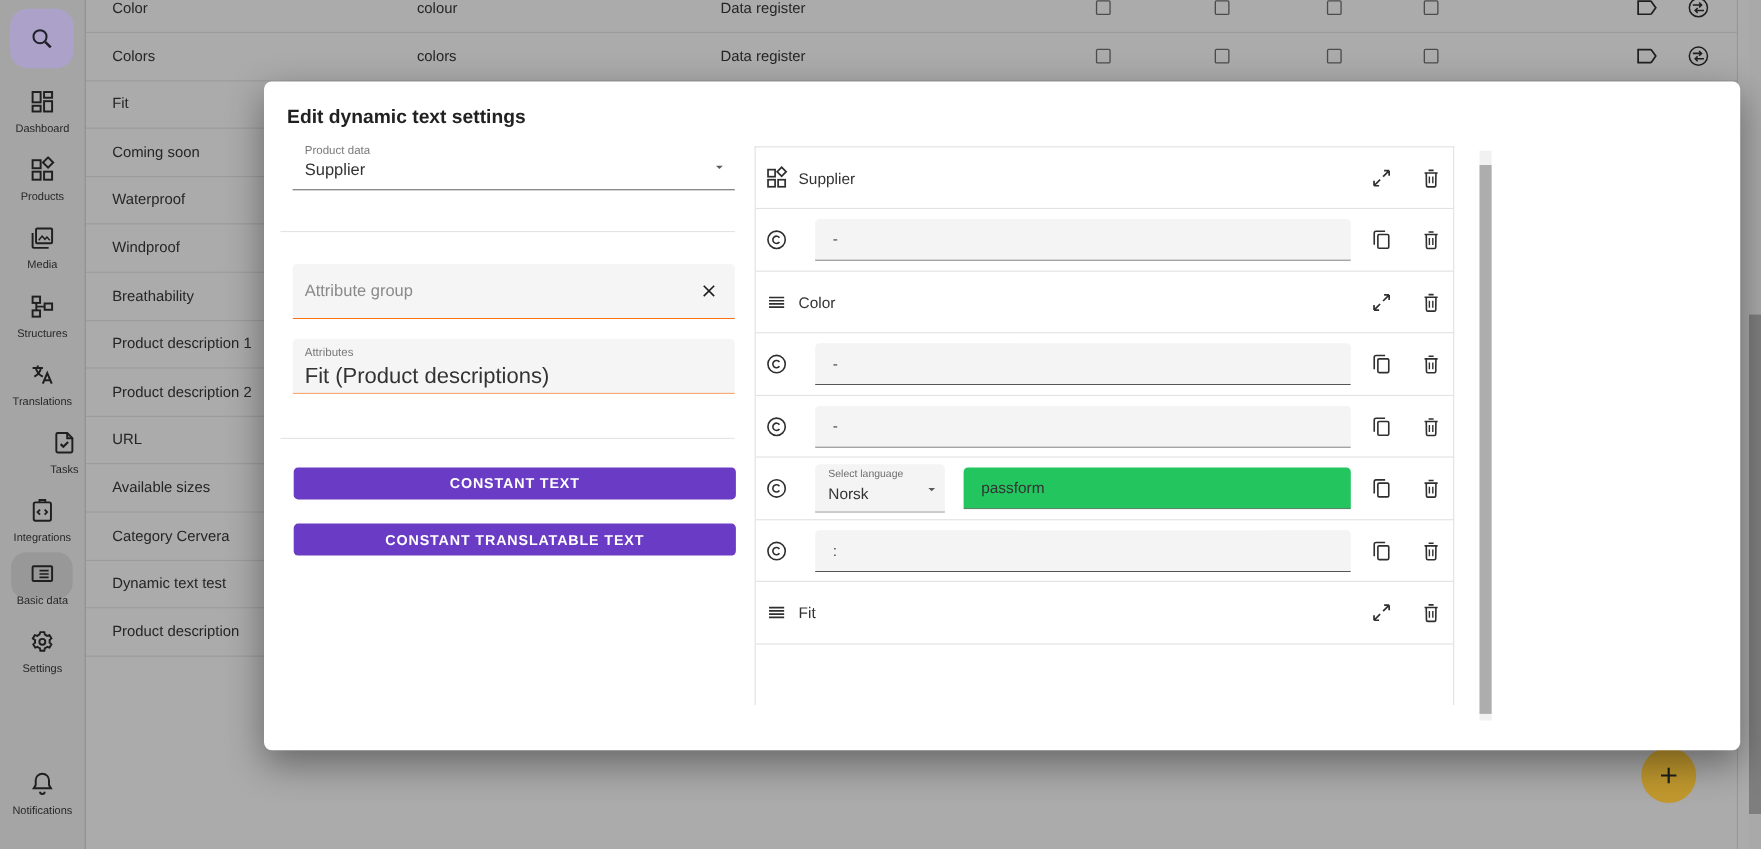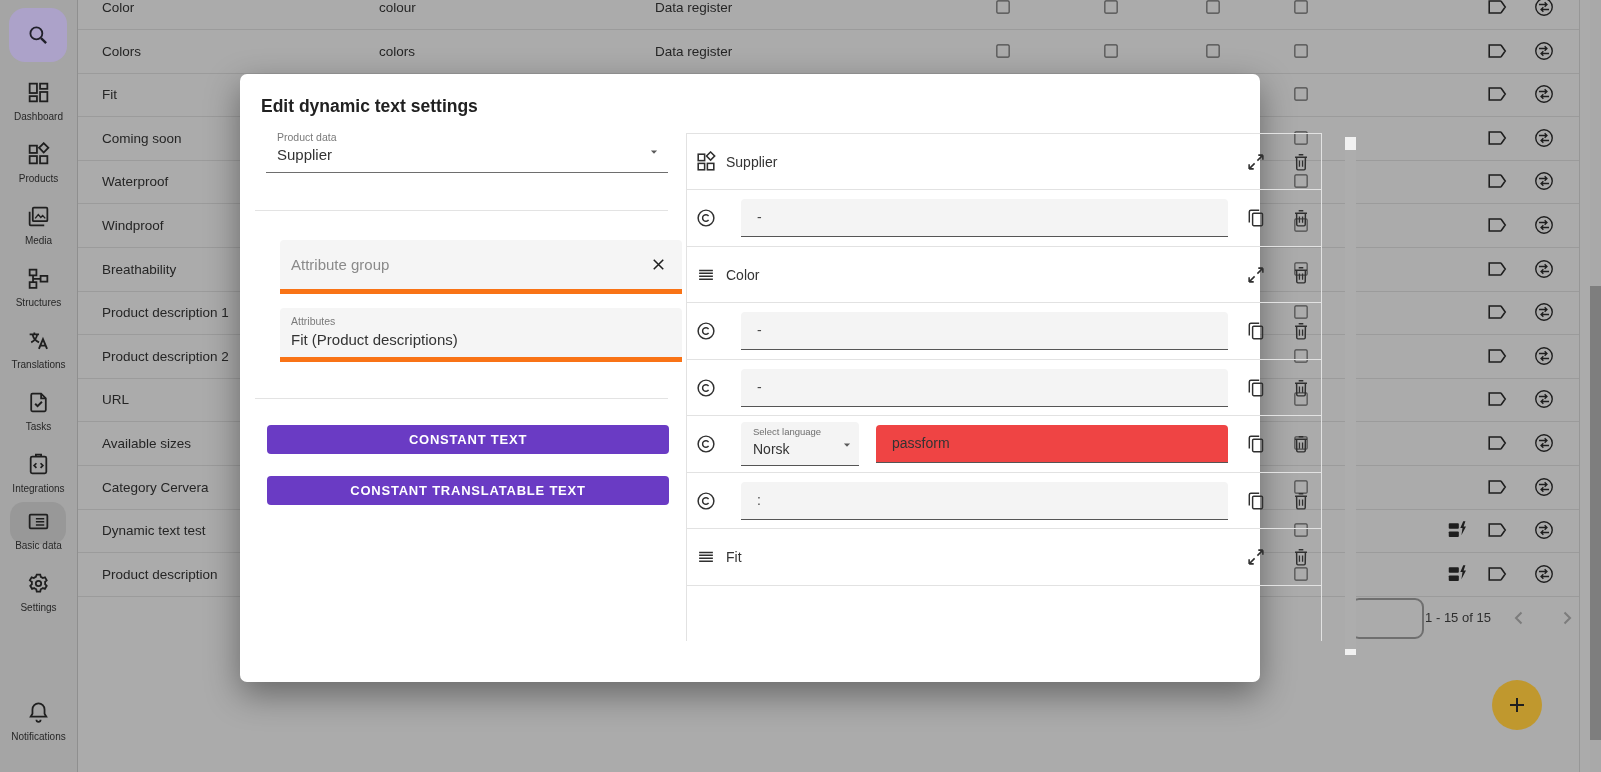--- a/index.html
+++ b/index.html
@@ -33,37 +33,37 @@
   
   .sidebar{position:absolute;left:0;top:0;width:77px;height:772px;background:#A5A5A5;border-right:1px solid #8F8F8F;}
   .search-chip{position:absolute;left:9px;top:8px;width:58px;height:54px;border-radius:16px;background:var(--chip,#ACA2C9);}
   .search-chip .icon{position:absolute;left:16px;top:14px;width:26px;height:26px;color:#20202a;}
   .nav-item{position:absolute;left:0;width:77px;text-align:center;}
   .nav-item .icon{display:inline-block;width:25px;height:25px;color:#1f1f1f;}
   .nav-item .lbl{display:block;margin-top:2px;font-size:10px;color:#272727;}
   .sel-pill{position:absolute;left:10px;top:502px;width:56px;height:42px;border-radius:14px;background:#989898;}
 
   
-  .modal{position:absolute;left:240px;top:74px;width:1020px;height:608px;background:#fff;border-radius:7px;
+  .modal{position:absolute;left:240px;top:74px;width:1342px;height:608px;background:#fff;border-radius:7px;
          box-shadow:0 12px 34px rgba(0,0,0,.4);}
   .m-title{position:absolute;left:21px;top:22px;font-size:17.5px;font-weight:bold;color:#212121;}
 
   .std-select{position:absolute;left:26px;top:56px;width:402px;height:42px;border-bottom:1px solid #6E6E6E;cursor:pointer;}
   .f-label{position:absolute;left:11px;top:1px;font-size:10.5px;color:#7A7A7A;}
   .f-value{position:absolute;left:11px;top:16px;font-size:15px;color:#333;}
   .caret{position:absolute;right:4px;top:12px;width:20px;height:20px;color:#5a5a5a;}
 
   .hdiv{position:absolute;left:15px;width:413px;height:1px;background:#E3E3E3;}
   .d1{top:136px;} .d2{top:324px;}
 
-  .filled{position:absolute;left:40px;width:402px;height:49px;background:#F5F5F5;border-radius:4px 4px 0 0;border-bottom:5px solid #f97316;text-align:center;}
+  .filled{position:absolute;left:26px;width:402px;height:49px;background:#F5F5F5;border-radius:4px 4px 0 0;border-bottom:1px solid #f97316;text-align:center;}
   .fg{top:166px;} .fa{top:234px;}
   .filled .ph{position:absolute;left:11px;top:0;height:49px;line-height:49px;font-size:15px;color:#8A8A8A;}
   .filled .sm{position:absolute;left:11px;top:7px;font-size:10.5px;color:#7A7A7A;}
-  .filled .val{position:absolute;left:11px;top:23px;font-size:15px;color:#333;}
+  .filled .val{position:absolute;left:11px;top:23px;font-size:20px;color:#333;}
   .xbtn{position:absolute;right:14px;top:15px;width:19px;height:19px;color:#1f1f1f;cursor:pointer;}
 
   .pbtn{position:absolute;left:27px;width:402px;height:29px;border:none;border-radius:4px;background:var(--purple,#6A3BC4);
         color:#fff;font-family:inherit;font-size:13px;font-weight:bold;letter-spacing:.06em;cursor:pointer;}
   .b1{top:351px;} .b2{top:402px;}
 
   .rows-panel{position:absolute;left:446px;top:59px;width:636px;height:508px;
               border:1px solid #E2E2E2;border-top:1px solid #E2E2E2;box-sizing:border-box;border-bottom:none;}
   .mrow{position:relative;width:100%;height:56.45px;border-bottom:1px solid #E2E2E2;box-sizing:border-box;}
   .mrow .ticon{position:absolute;left:8px;top:17px;width:22px;height:22px;color:#2F2F2F;}
@@ -71,21 +71,21 @@
   .mrow .act{position:absolute;top:17px;width:22px;height:22px;color:#2F2F2F;cursor:pointer;}
   .a-exp{left:558px;} .a-del{left:603px;}
   .cinput{position:absolute;left:54px;top:9px;width:487px;height:38px;background:#F4F4F4;border-radius:4px 4px 0 0;
           border-bottom:1px solid #555;box-sizing:border-box;}
   .cinput .tv{position:absolute;left:16px;top:0;height:37px;line-height:37px;font-size:14px;color:#4A4A4A;}
   .lsel{position:absolute;left:54px;top:6px;width:118px;height:44px;background:#F4F4F4;border-radius:4px 4px 0 0;
         border-bottom:1px solid #555;box-sizing:border-box;cursor:pointer;}
   .lsel .sl{position:absolute;left:12px;top:4px;font-size:9.5px;color:#6E6E6E;white-space:nowrap;}
   .lsel .lv{position:absolute;left:12px;top:19px;font-size:14px;color:#333;text-align:right;}
   .lsel .caret{right:2px;top:13px;}
-  .tinput{position:absolute;left:189px;top:9px;width:352px;height:38px;background:#ef4444;border-radius:4px 4px 0 0;
+  .tinput{position:absolute;left:189px;top:9px;width:352px;height:38px;background:#22c55e;border-radius:4px 4px 0 0;
           border-bottom:1px solid #555;box-sizing:border-box;}
   .tinput .tv{position:absolute;left:16px;top:0;height:37px;line-height:37px;font-size:14px;color:#333;}
 
   .m-scroll{position:absolute;left:1105px;top:63px;width:11px;height:518px;background:#F1F1F1;}
   .m-thumb{position:absolute;left:0;top:13px;width:11px;height:499px;background:#ADADAD;}
 
   .m-footer{position:absolute;left:0;top:572px;width:100%;height:30px;display:flex;justify-content:flex-end;
             align-items:center;gap:38px;padding-right:24px;box-sizing:border-box;}
   .tbtn{border:none;background:none;font-family:inherit;font-size:13.5px;font-weight:bold;letter-spacing:.05em;cursor:pointer;}
   .cancel{color:#3B3B41;} .save{color:var(--save,#F2B824);}
@@ -703,21 +703,21 @@
         <div class="nav-item" style="top: 266px;"><span class="icon"><svg viewBox="0 0 24 24" stroke="currentColor" fill="none" stroke-width="1.7">
               <rect x="3.5" y="3.5" width="6.5" height="5.5"></rect>
               <rect x="14" y="9.5" width="6.5" height="5.5"></rect>
               <rect x="3.5" y="15.5" width="6.5" height="5.5"></rect>
               <path d="M6.75 9v6.5M6.75 12.25H14"></path>
             </svg></span><span class="lbl">Structures</span></div>
         <div class="nav-item" style="top: 328px;"><span class="icon"><svg viewBox="0 0 24 24" stroke="currentColor" fill="none" stroke-width="1.7">
               <path d="M3.5 6.2h9M8 4.2v2M10.8 6.2c-.6 3.6-3 6.2-5.8 7.6M6.3 6.4c.9 3.4 3.4 6 6.2 7.4"></path>
               <path d="M12.4 20l3.9-9.2 3.9 9.2M13.8 16.9h5" stroke-width="1.8"></path>
             </svg></span><span class="lbl">Translations</span></div>
-        <div class="nav-item" style="top: 390px;"><span class="icon"><svg viewBox="0 0 24 24" stroke="currentColor" fill="none" stroke-width="1.7">
+        <div class="nav-item" style="top: 390px; margin-left: 20px;"><span class="icon"><svg viewBox="0 0 24 24" stroke="currentColor" fill="none" stroke-width="1.7">
               <path d="M5 4.7a1.2 1.2 0 0 1 1.2-1.2h8.3l4.5 4.5v11.3a1.2 1.2 0 0 1-1.2 1.2H6.2A1.2 1.2 0 0 1 5 19.3z"></path>
               <path d="M14.5 3.5v4.5H19"></path>
               <path d="M8.8 13.2l2.3 2.3 4.2-4.2" stroke-width="1.9"></path>
             </svg></span><span class="lbl">Tasks</span></div>
         <div class="nav-item" style="top: 452px;"><span class="icon"><svg viewBox="0 0 24 24" stroke="currentColor" fill="none" stroke-width="1.7">
               <rect x="4.5" y="4.5" width="15" height="16" rx="1.5"></rect>
               <path d="M9.5 4.5v-2h5v2"></path>
               <path d="M10 10.8l-2.2 2.2L10 15.2M14 10.8l2.2 2.2L14 15.2" stroke-width="1.6"></path>
             </svg></span><span class="lbl">Integrations</span></div>
         <div class="nav-item" style="top: 509px;"><span class="icon"><svg viewBox="0 0 24 24" stroke="currentColor" fill="none" stroke-width="1.7">

